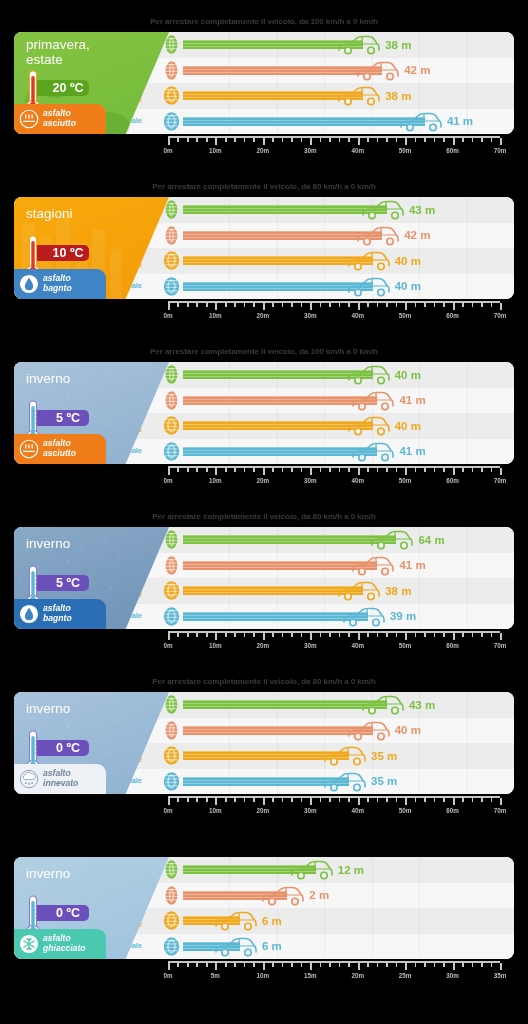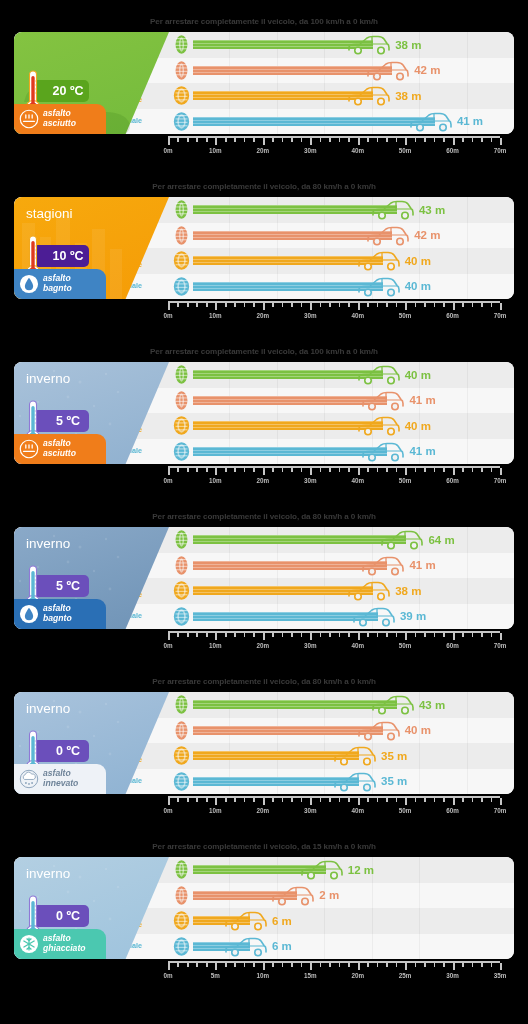--- a/index.html
+++ b/index.html
@@ -104,32 +104,32 @@
 
   .thermo {
     position: absolute;
     left: 11px; top: 38px;
     width: 16px; height: 46px;
     z-index: 4;
   }
   .temp-pill {
     position: absolute;
     left: 19px; top: 48px;
-    height: 22px;
+    height: 16px;
     min-width: 56px;
     padding: 0 0 0 14px;
     display: flex; align-items: center; justify-content: center;
     border-radius: 5px;
     color: #ffffff;
     font-size: 12.5px;
     font-weight: bold;
     z-index: 3;
   }
   .temp-pill.green { background: #5aa51d; }
-  .temp-pill.orange { background: #4c1d95; align-items: center; }
+  .temp-pill.orange { background: #b91c1c; align-items: center; }
   .temp-pill.purple { background: #6b4fbb; }
 
   
   .road {
     position: absolute;
     left: 0; bottom: 0;
     height: 30px;
     width: 92px;
     display: flex;
     align-items: center;
@@ -156,21 +156,21 @@
   .road.snow .road-text { color: #6f8499; }
 
   
   .rows {
     position: absolute;
     top: 0; left: 0; right: 0; bottom: 0;
     z-index: 3;
   }
   .row {
     position: absolute;
-    left: 11px; right: 0;
+    left: 1px; right: 0;
     height: 25.5px;
     display: flex;
     align-items: center;
   }
   .row-label {
     position: absolute;
     right: 372px;
     width: 90px;
     text-align: right;
     font-size: 7.2px;
@@ -262,20 +262,22 @@
           <div class="season-bg summer"></div>
           <div class="season-tex"><svg viewBox="0 0 116 102" width="116" height="102">
       <g fill="#1d5c00">
         <ellipse cx="20" cy="92" rx="26" ry="16"></ellipse>
                 <ellipse cx="56" cy="96" rx="30" ry="17"></ellipse>
         <ellipse cx="92" cy="94" rx="24" ry="14"></ellipse>
         <path d="M10 70 q6 -22 12 0 z"></path>
                 <path d="M34 66 q7 -26 14 0 z"></path>
       </g>
             </svg></div>
+          <div class="season-name two-line">primavera,
+estate</div>
           <div class="thermo"><svg viewBox="0 0 16 46" width="16" height="46">
     <rect x="4.5" y="1" width="7" height="33" rx="3.5" fill="#ffffff" stroke="#f0a81e" stroke-width="1.1"></rect>
     <circle cx="8" cy="37.5" r="7" fill="#ffffff" stroke="#f0a81e" stroke-width="1.1"></circle>
     <rect x="6.3" y="6" width="3.4" height="28" rx="1.7" fill="#e03a1e"></rect>
     <circle cx="8" cy="37.5" r="5" fill="#e03a1e"></circle>
     <g stroke="#f0a81e" stroke-width="0.7" opacity="0.8">
       <line x1="9.6" y1="11" x2="11.6" y2="11"></line>
                 <line x1="9.6" y1="15" x2="11.6" y2="15"></line>
       <line x1="9.6" y1="19" x2="11.6" y2="19"></line>
                 <line x1="9.6" y1="23" x2="11.6" y2="23"></line>
@@ -1268,21 +1270,20 @@
         <div class="axis-label" style="left:284.57142857142856px">60m</div>
         <div class="tick minor" style="left:294.0571428571428px"></div>
         <div class="tick minor" style="left:303.54285714285714px"></div>
         <div class="tick minor" style="left:313.0285714285714px"></div>
         <div class="tick minor" style="left:322.5142857142857px"></div>
         <div class="tick major" style="left:332px"></div>
         <div class="axis-label" style="left:332px">70m</div>
       </div>
     </div>
     <div class="panel">
-      <div class="panel-title">Per arrestare completamente il veicolo, da 15 km/h a 0 km/h</div>
       <div class="card">
         <div class="stripes">
           <div class="s" style="top:0px"></div>
           <div class="s alt" style="top:25.5px"></div>
           <div class="s" style="top:51px"></div>
           <div class="s alt" style="top:76.5px"></div>
         </div>
         <div class="gridlines">
           <i style="left:215.42857142857144px"></i>
           <i style="left:262.8571428571429px"></i>

